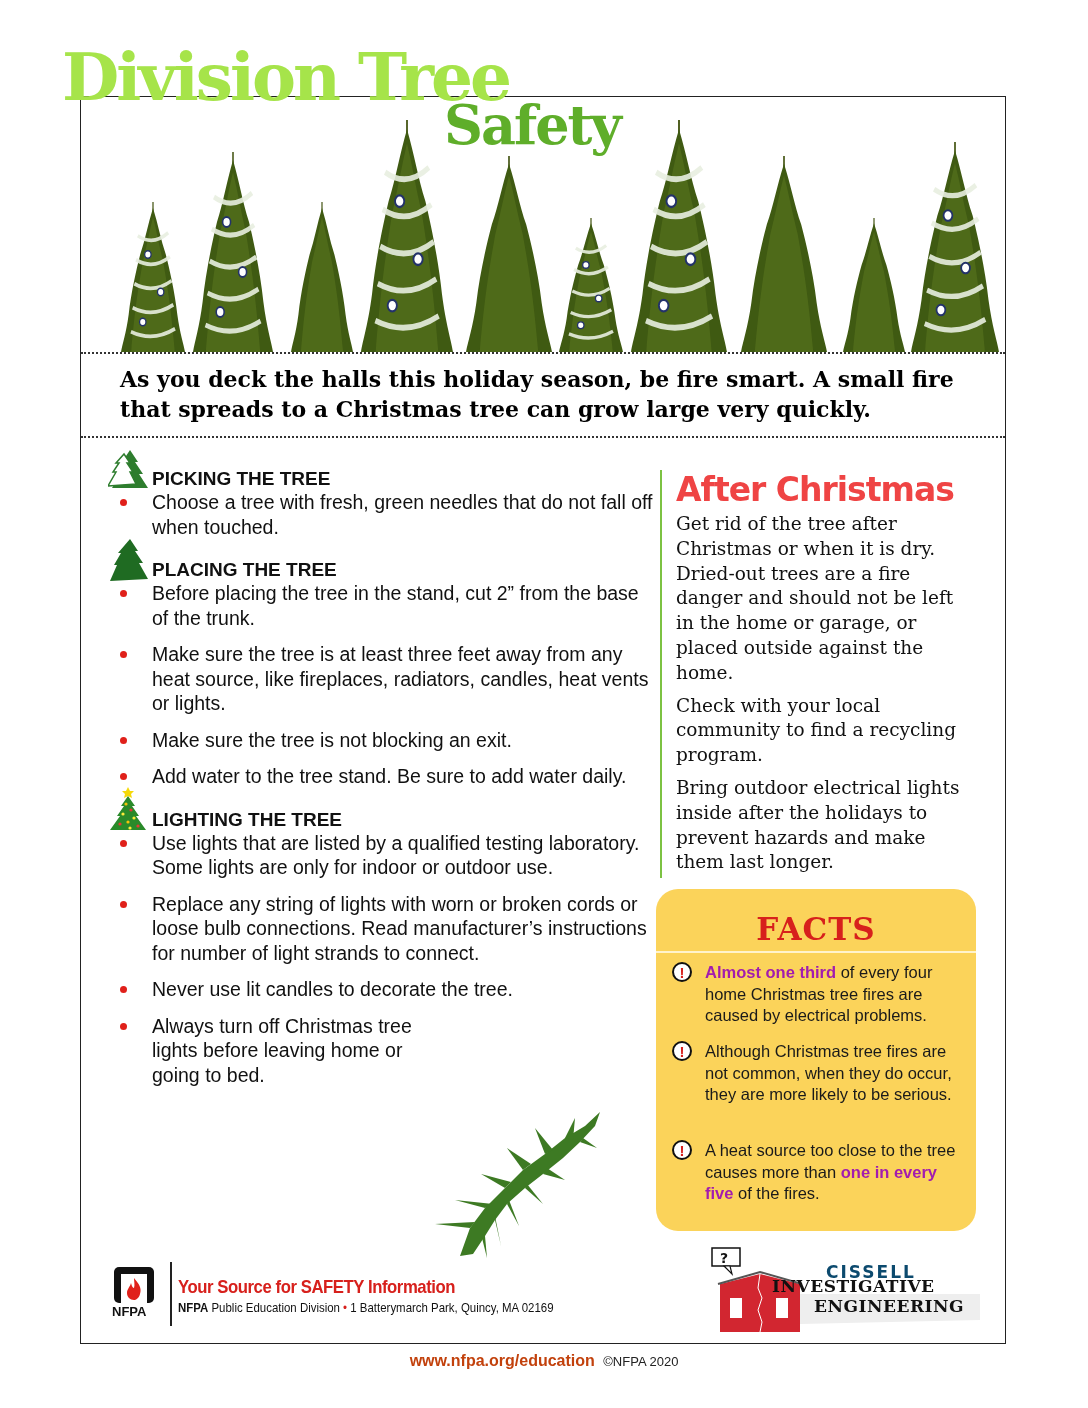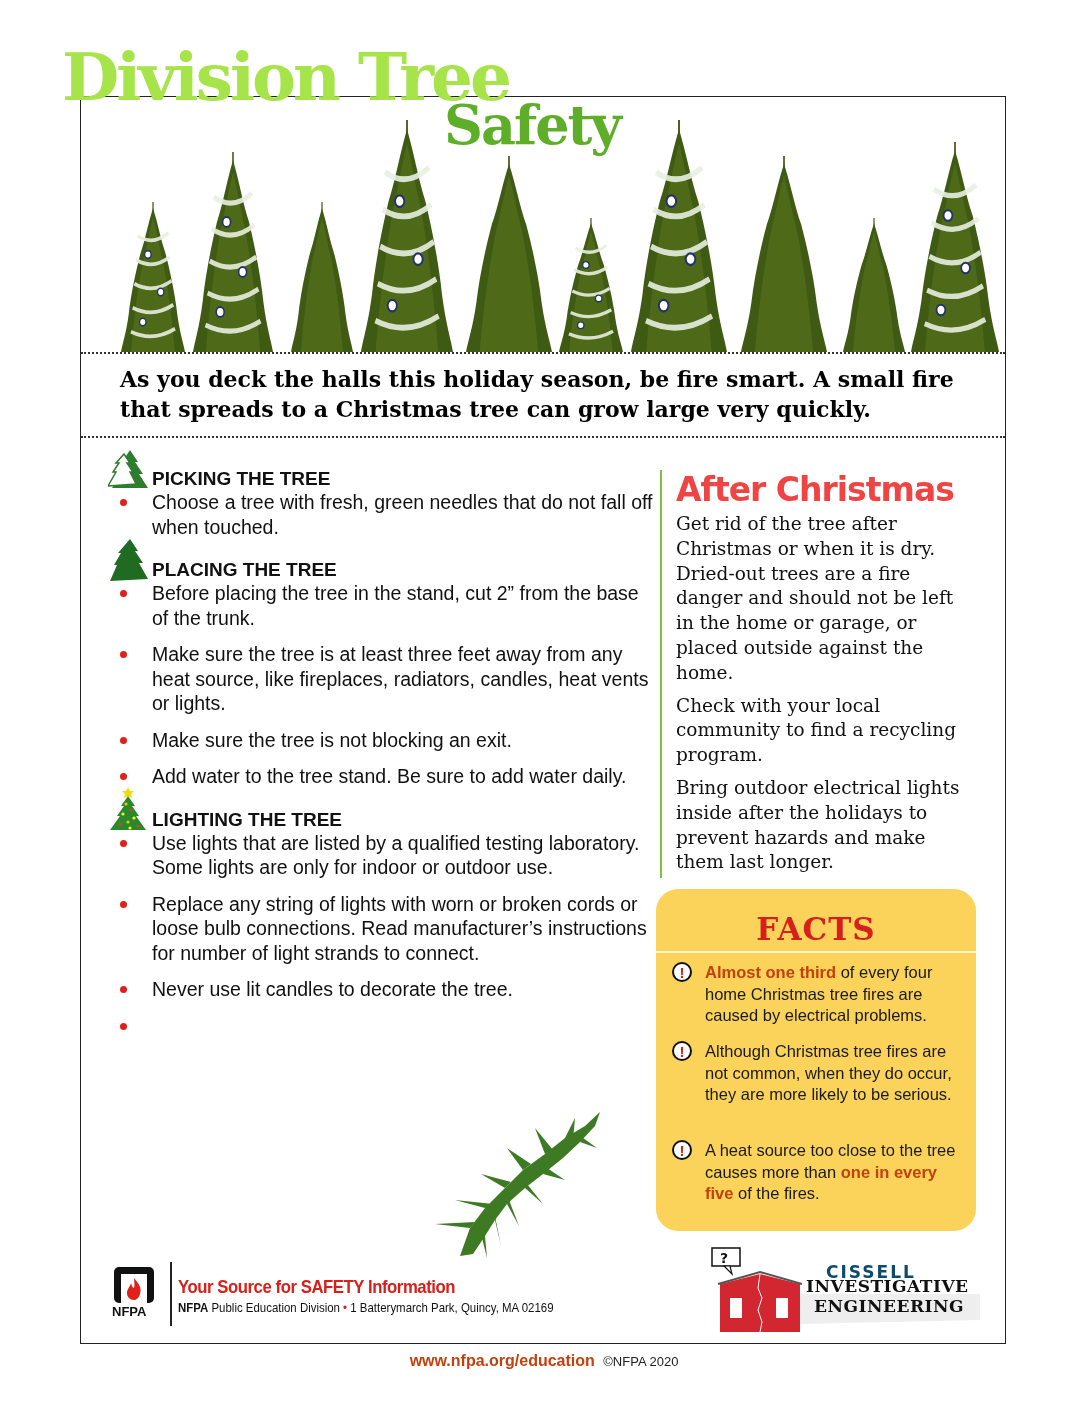--- a/index.html
+++ b/index.html
@@ -29,32 +29,32 @@
   .after-title { position:absolute; left:676px; top:470px; font-family:"DejaVu Sans", sans-serif; font-weight:bold; font-size:33px; letter-spacing:-1px; color:#ef4444; }
   .after-body { position:absolute; left:676px; top:512px; width:300px; font-family:"DejaVu Serif", serif; font-size:18.5px; line-height:24.8px; color:#111; }
   .after-body p { margin:0 0 8px 0; }
 
   .facts { position:absolute; left:656px; top:889px; width:320px; height:342px; background:#fbd35a; border-radius:22px; }
   .facts-title { position:absolute; left:0; top:22px; width:100%; text-align:center; font-family:"DejaVu Serif", serif; font-weight:bold; font-size:31px; color:#d7201c; letter-spacing:1px; }
   .facts-rule { position:absolute; left:0; top:62px; width:100%; height:2px; background:#fff3cc; }
   .fact { position:absolute; left:16px; width:296px; font-family:"Liberation Sans", sans-serif; font-size:16.5px; line-height:21.5px; color:#1a1a1a; }
   .fact .ex { position:absolute; left:0; top:0; width:20px; height:20px; border:2px solid #111; border-radius:50%; background:#fff; box-sizing:border-box; text-align:center; font-weight:bold; font-size:15px; line-height:17px; color:#d7201c; }
   .fact .txt { margin-left:33px; display:block; }
-  .fact .hl { color:#c2410c; font-weight:bold; }
+  .fact .hl { color:#a21caf; font-weight:bold; }
 
   .nfpa-logo { position:absolute; left:112px; top:1266px; width:46px; height:52px; }
   .nfpa-rule { position:absolute; left:170px; top:1262px; width:1.5px; height:64px; background:#222; }
   .nfpa-tag { position:absolute; left:178px; top:1276px; font-family:"Liberation Sans", sans-serif; font-weight:bold; font-size:19px; color:#d7201c; letter-spacing:-0.5px; transform:scaleX(0.88); transform-origin:left; white-space:nowrap; }
   .nfpa-addr { position:absolute; left:178px; top:1300px; font-family:"Liberation Sans", sans-serif; font-size:13px; color:#111; transform:scaleX(0.88); transform-origin:left; white-space:nowrap; }
   .nfpa-addr b { font-weight:bold; }
   .nfpa-addr .sep { color:#d7201c; }
 
   .cissell { position:absolute; left:710px; top:1244px; width:280px; height:90px; }
   .cissell-name { position:absolute; left:826px; top:1262px; font-family:"DejaVu Sans", sans-serif; font-weight:bold; font-size:17px; color:#0c4a6e; letter-spacing:2px; }
-  .cissell-sub1 { position:absolute; left:806px; top:1276px; font-family:"DejaVu Serif", serif; font-weight:bold; font-size:17px; color:#111; letter-spacing:0.5px; white-space:nowrap; }
+  .cissell-sub1 { position:absolute; left:772px; top:1276px; font-family:"DejaVu Serif", serif; font-weight:bold; font-size:17px; color:#111; letter-spacing:0.5px; white-space:nowrap; }
   .cissell-sub2 { position:absolute; left:814px; top:1296px; font-family:"DejaVu Serif", serif; font-weight:bold; font-size:17px; color:#111; letter-spacing:0.5px; white-space:nowrap; }
 
   .footer { position:absolute; left:0; top:1352px; width:1088px; text-align:center; font-family:"Liberation Sans", sans-serif; }
   .footer .url { font-weight:bold; font-size:16px; color:#c2410c; }
   .footer .copy { font-size:13px; color:#222; margin-left:4px; }
 </style>
 </head>
 <body>
 
 <div class="frame"></div>
@@ -223,21 +223,21 @@
       <circle cx="12" cy="40" r="1.6" fill="#e53935"></circle>
         <circle cx="20" cy="38" r="1.6" fill="#f4c20d"></circle>
       <circle cx="30" cy="42" r="1.6" fill="#e53935"></circle>
         <circle cx="22" cy="44" r="1.6" fill="#ffeb3b"></circle>
     </svg>
     <div class="sec-title">LIGHTING THE TREE</div>
     <ul class="bullets">
       <li><span class="dot"></span><span>Use lights that are listed by a qualified testing laboratory. Some lights are only for indoor or outdoor use.</span></li>
       <li><span class="dot"></span><span>Replace any string of lights with worn or broken cords or loose bulb connections. Read manufacturer’s instructions for number of light strands to connect.</span></li>
       <li><span class="dot"></span><span>Never use lit candles to decorate the tree.</span></li>
-      <li style="width:290px"><span class="dot"></span></li>
+      <li style="width:290px"><span class="dot"></span><span>Always turn off Christmas tree lights before leaving home or going to bed.</span></li>
     </ul>
   </div>
 </div>
 
 <svg class="branch" viewBox="0 0 190 150">
   <g fill="#3d7a23">
     <path d="M185,4 L170,18 L150,30 L130,46 L108,62 L90,80 L70,100 L55,120 L45,148 L58,146 L70,128 L80,112 L92,96 L110,80 L128,66 L148,50 L165,34 L180,18 Z"></path>
     <path d="M150,30 L160,10 L158,32 Z"></path>
       <path d="M130,46 L120,20 L138,42 Z"></path>
     <path d="M108,62 L92,40 L116,56 Z"></path>

